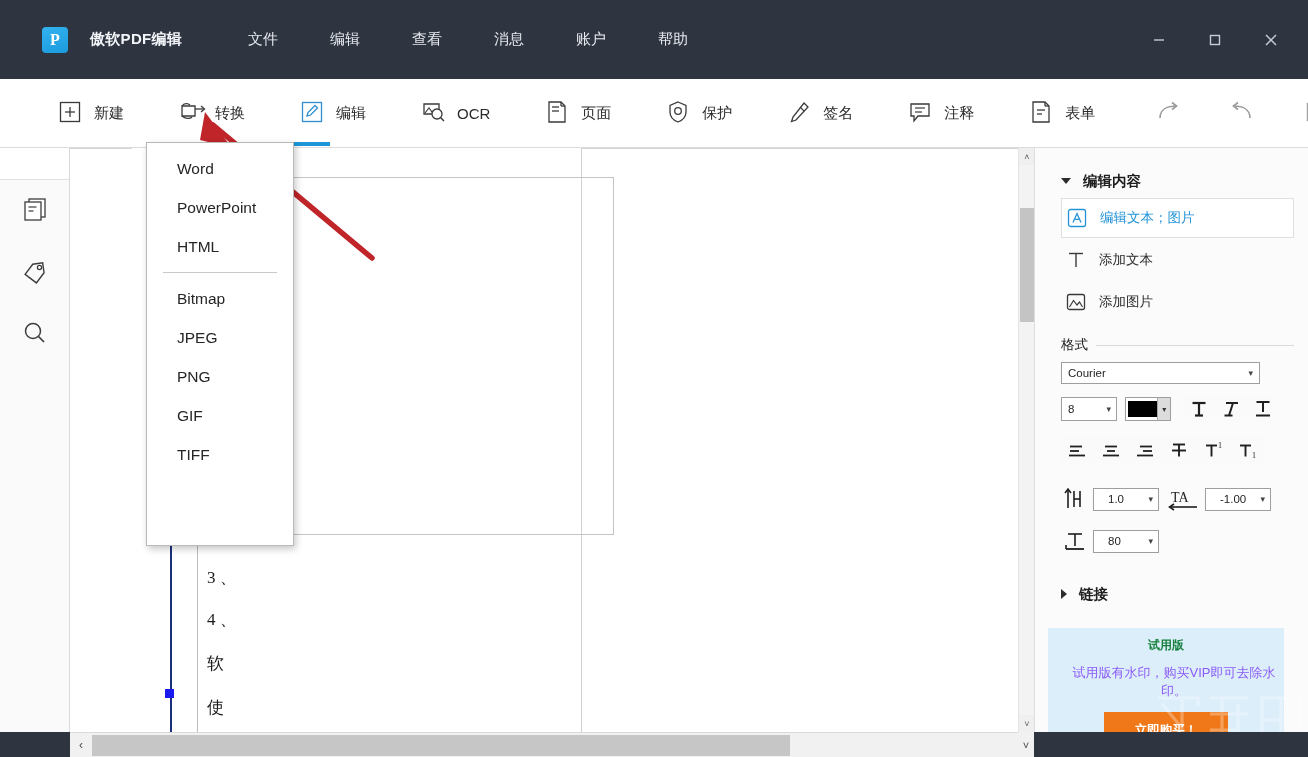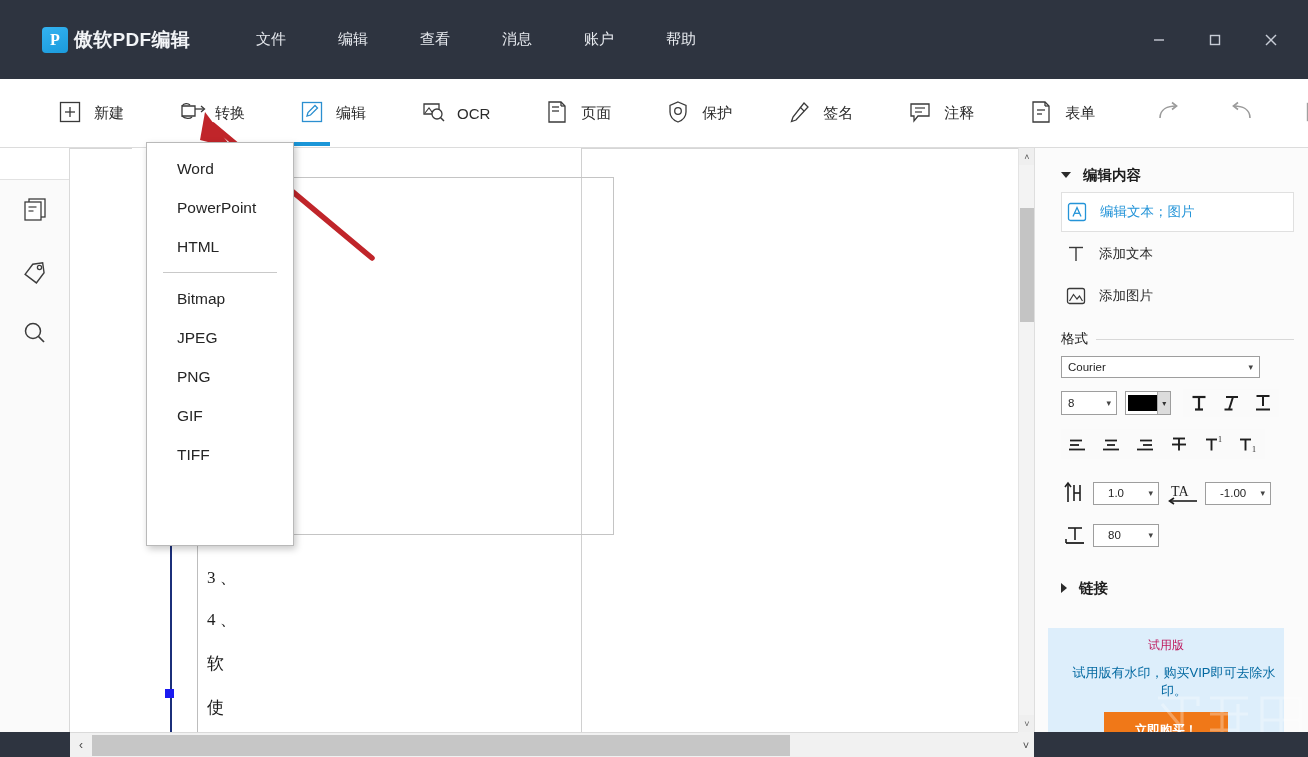--- a/index.html
+++ b/index.html
@@ -17,21 +17,21 @@
     background: #2e3440; display: flex; align-items: center;
   }
   .brand { display: flex; align-items: center; margin-left: 42px; }
   .brand-logo {
     width: 26px; height: 26px; border-radius: 4px;
     background: linear-gradient(160deg,#33b2f0 0%,#1b9bdd 100%);
     display: flex; align-items: center; justify-content: center;
     color: #fff; font-weight: bold; font-size: 16px; font-family: "Liberation Serif", serif;
   }
   .brand-title {
-    color: #f2f4f7; font-size: 19px; font-weight: bold; margin-left: 6px;
+    color: #f2f4f7; font-size: 15px; font-weight: bold; margin-left: 22px;
     letter-spacing: .3px;
   }
   .menubar { display: flex; align-items: center; margin-left: 40px; }
   .menu-item {
     color: #e6e9ee; font-size: 15px; padding: 6px 10px; margin: 0 16px;
     cursor: default; white-space: nowrap;
   }
   .wincontrols {
     position: absolute; right: 0; top: 0; height: 79px;
     display: flex; align-items: center;
@@ -152,21 +152,21 @@
     background: #f1f1f1; display:flex; align-items:center; justify-content:center;
     color: #4a4a4a; font-size: 11px;
   }
 
   
   .rightpanel {
     position: absolute; left: 1034px; top: 148px; width: 274px; height: 584px;
     background: #fbfbfb; border-left: 1px solid #dedede;
   }
   .rp-section-head {
-    display: flex; align-items: center; height: 30px; padding-left: 26px; margin-top: 12px;
+    display: flex; align-items: center; height: 30px; padding-left: 26px; margin-top: 18px;
   }
   .rp-caret { width: 0; height: 0; margin-right: 12px; }
   .rp-caret.down { border-left: 5px solid transparent; border-right: 5px solid transparent; border-top: 6px solid #2b2b2b; }
   .rp-caret.right { border-top: 5px solid transparent; border-bottom: 5px solid transparent; border-left: 6px solid #2b2b2b; }
   .rp-section-title { font-size: 14.5px; font-weight: bold; color: #1e1e1e; }
 
   .rp-row {
     display: flex; align-items: center; height: 40px; margin: 2px 14px 2px 26px;
     padding-left: 4px; font-size: 13.5px; color: #2c2c2c;
   }
@@ -222,23 +222,23 @@
     margin-left: 4px;
   }
   .spacesel.wide { width: 66px; }
   .spacesel .chev { position:absolute; right:5px; color:#444; font-size:9px; }
 
   .trial {
     position: absolute; left: 1048px; top: 628px; width: 236px; height: 104px;
     background: #ddeefb;
   }
   .trial-title {
-    text-align: center; color: #be185d; font-size: 12px; padding-top: 9px; font-weight: normal;
-  }
-  .trial-text { text-align: center; color: #0369a1; font-size: 13px; padding-top: 10px; margin-left: 16px; }
+    text-align: center; color: #15803d; font-size: 12px; padding-top: 9px; font-weight: bold;
+  }
+  .trial-text { text-align: center; color: #8b5cf6; font-size: 13px; padding-top: 10px; margin-left: 16px; }
   .buybtn {
     margin: 12px auto 0 auto; width: 124px; height: 36px; background: #f07818;
     display: flex; align-items: center; justify-content: center;
     color: #fff; font-size: 12.5px; font-weight: bold;
   }
 
   .watermark {
     position: absolute; left: 1152px; top: 688px; width: 156px; height: 69px;
     pointer-events: none; opacity: .30;
   }

